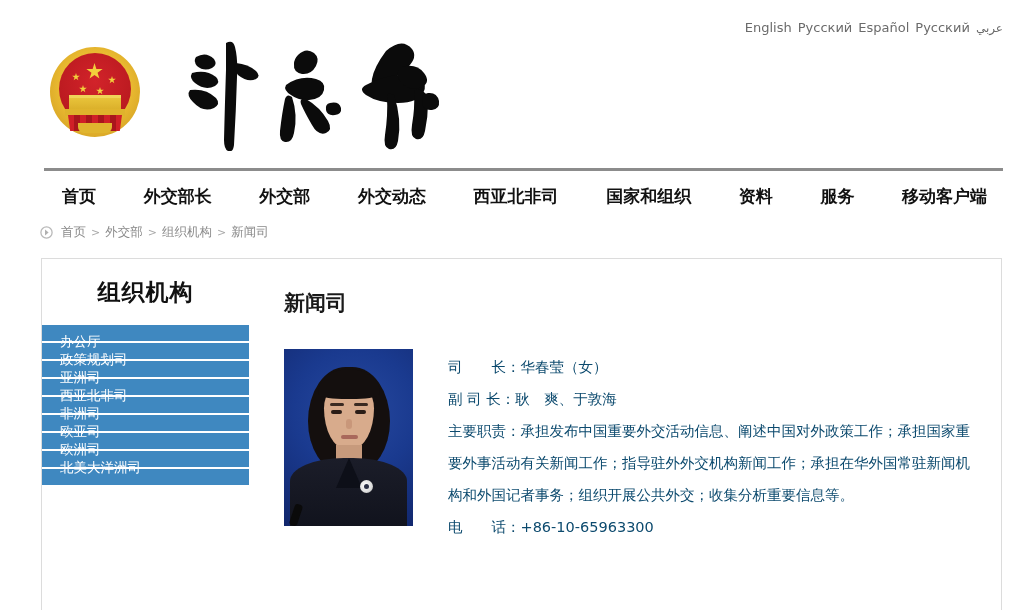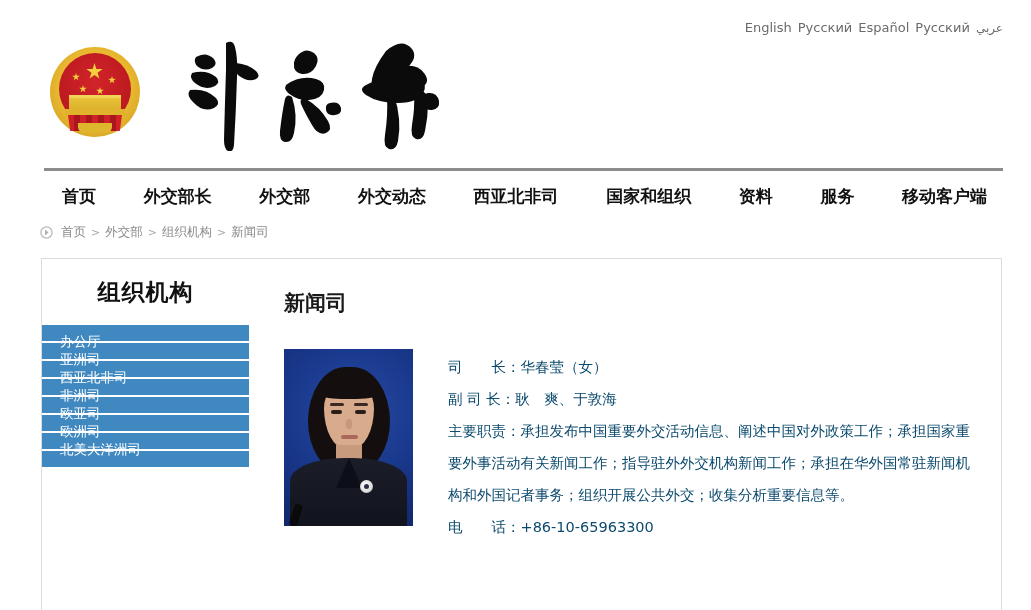--- a/index.html
+++ b/index.html
@@ -455,20 +455,21 @@
     <a href="#">新闻司</a>
   </div>
 
   <div class="panel">
     <div class="panel-inner">
 
       <div class="sidebar">
         <div class="sidebar-title">组织机构</div>
         <ul class="sidebar-list">
           <li>办公厅</li>
+          <li>政策规划司</li>
           <li>亚洲司</li>
           <li>西亚北非司</li>
           <li>非洲司</li>
           <li>欧亚司</li>
           <li>欧洲司</li>
           <li>北美大洋洲司</li>
           <li></li>
         </ul>
       </div>
 

